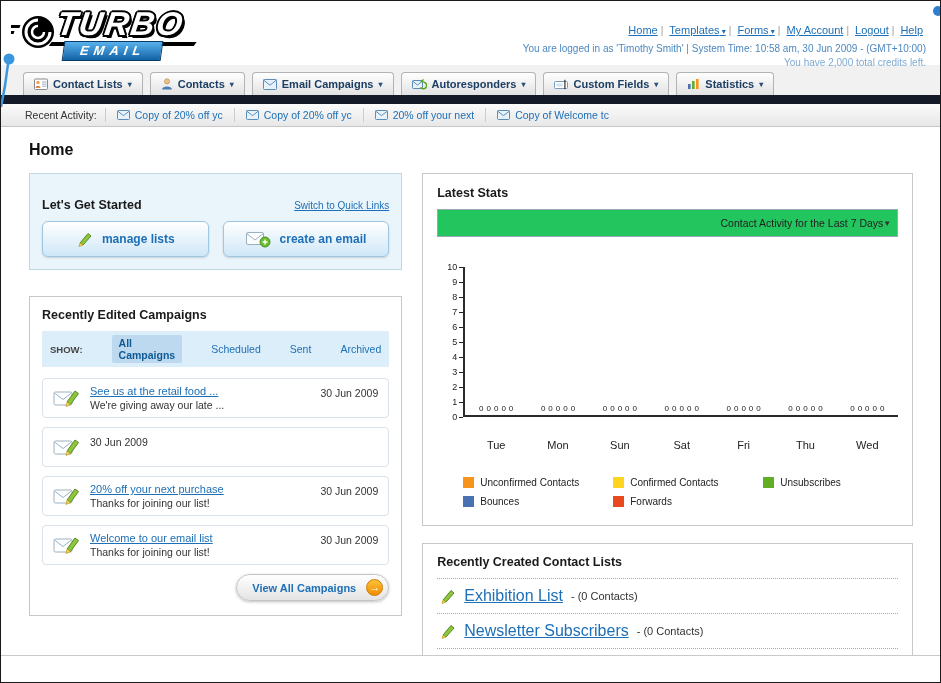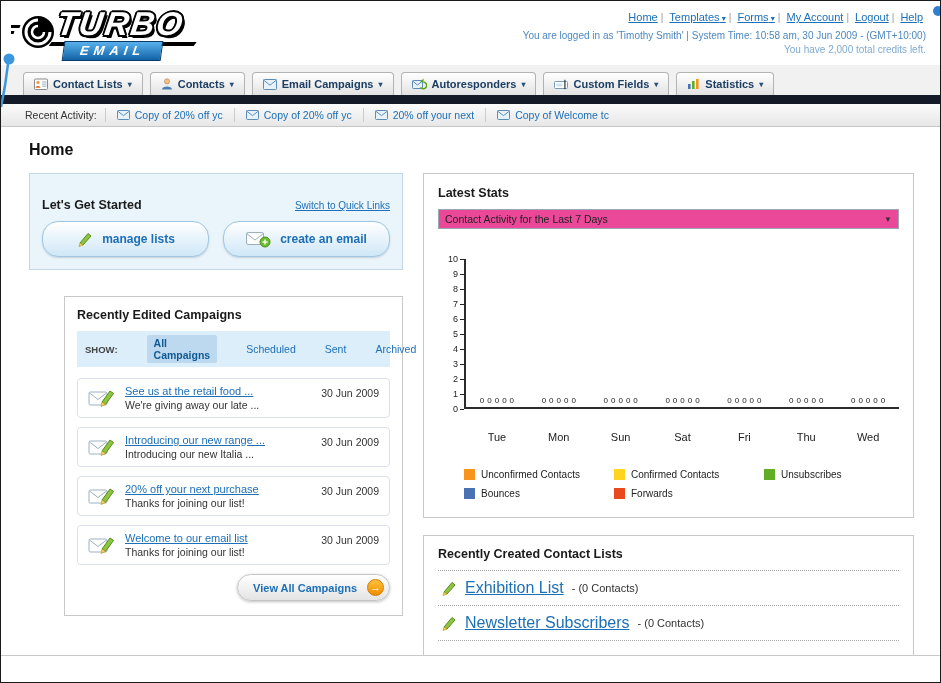--- a/index.html
+++ b/index.html
@@ -10,21 +10,21 @@
 
   
   .header { height:64px; position:relative; background:#fff; }
   .logo { position:absolute; left:10px; top:4px; width:250px; height:58px; }
   .logo-swirl { position:absolute; left:0; top:6px; }
   .logo-main { position:absolute; left:46px; top:0; font-size:33px; font-weight:bold; font-style:italic; letter-spacing:2px; color:#fff; transform:skewX(-8deg);
     text-shadow:2px 0 0 #000,-2px 0 0 #000,0 2px 0 #000,0 -2px 0 #000,1.5px 1.5px 0 #000,-1.5px -1.5px 0 #000,1.5px -1.5px 0 #000,-1.5px 1.5px 0 #000,3px 3px 0 #000; }
   .logo-main::after { content:""; position:absolute; left:-4px; right:-14px; bottom:-3px; height:4px; background:#000; transform:skewX(-30deg); }
   .logo-sub { position:absolute; left:52px; top:36px; background:linear-gradient(#58b2ec,#1262a6); color:#fff; font-style:italic; font-weight:bold; font-size:13px;
     letter-spacing:5px; padding:1px 16px 2px; transform:skewX(-8deg); border:1px solid #0a3c68; }
-  .top-right { position:absolute; right:14px; top:10px; text-align:right; }
+  .top-right { position:absolute; right:14px; top:23px; text-align:right; }
   .top-links { font-size:11px; }
   .top-links a { margin:0 3px; }
   .top-links .sep { color:#999; font-size:10px; }
   .top-links .dd::after { content:" ▾"; font-size:8px; color:#1d6fb7; }
   .login-info { margin-top:7px; font-size:10px; color:#4d88c0; }
   .credits-info { margin-top:3px; font-size:10px; color:#7fabd3; }
   .corner-dot { position:absolute; right:-3px; top:5px; width:10px; height:10px; border-radius:50%; background:#2f7fd0; }
   .balloon-tail { position:absolute; left:0; top:50px; z-index:5; }
 
   
@@ -50,46 +50,46 @@
   .col-right { width:491px; }
   .panel { border:1px solid #c8c8c8; background:#fff; }
   .panel-title { font-size:12.5px; font-weight:bold; color:#1a1a1a; }
 
   
   .get-started { background:#eaf4fb; border-color:#c3d6e4; padding:24px 12px 12px; margin-bottom:26px; }
   .panel-head { display:flex; justify-content:space-between; align-items:baseline; }
   .switch-link { font-size:10px;margin-left:28px; }
   .gs-buttons { display:flex; gap:14px; margin-top:9px; }
   .gs-btn { flex:1; display:flex; align-items:center; justify-content:center; gap:9px; height:36px;
-    background:linear-gradient(#ffffff,#cfe7f7); border:1px solid #9cc6e2; border-radius:16px;
+    background:linear-gradient(#ffffff,#cfe7f7); border:1px solid #9cc6e2; border-radius:6px;
     font-family:inherit; font-size:12px; font-weight:bold; color:#1d6fb7; box-shadow:0 1px 2px rgba(0,0,0,.15); }
 
   
-  .campaigns { padding:11px 12px 14px;margin-left:35px; }
+  .campaigns { padding:11px 12px 14px; }
   .filter-bar { background:#ddeefb; margin-top:9px; padding:4px 8px; display:flex; align-items:center; gap:29px; }
   .show-label { font-size:9.5px; font-weight:bold; color:#444; }
   .filter { font-size:10.5px; text-decoration:none; }
   .filter.active { background:#bcd9f0; color:#0f5a93; font-weight:bold; padding:2px 7px; border-radius:2px; }
   .campaign-list { margin-top:11px; }
   .campaign-item { border:1px solid #d9e2ea; border-radius:4px; padding:5px 10px; margin-bottom:9px; display:flex; align-items:center; gap:10px; min-height:40px; }
   .campaign-text { flex:1; }
   .campaign-title { font-size:11px; display:block; }
   .campaign-sub { font-size:10.5px; color:#333; margin-top:2px; }
   .campaign-date { font-size:10.5px; color:#333; align-self:flex-start; margin-top:3px; }
   .panel-actions { text-align:right; margin-top:6px; }
   .pill-btn { display:inline-flex; align-items:center; gap:10px; background:linear-gradient(#ffffff,#e4e4e4);
     border:1px solid #c4c4c4; border-radius:16px; padding:4px 5px 4px 15px; font-family:inherit;
     font-size:11px; font-weight:bold; color:#1d6fb7; box-shadow:0 1px 3px rgba(0,0,0,.25); }
   .arrow-circle { width:17px; height:17px; border-radius:50%; background:linear-gradient(#fdc23c,#ef8d00);
     border:1px solid #cf7a00; color:#fff; font-size:11px; line-height:15px; text-align:center; font-weight:bold; }
 
   
   .stats { padding:12px 14px 16px; margin-bottom:17px; }
-  .select { border:1px solid #9aa8b5; height:20px; margin-top:9px; display:flex; justify-content:space-between; align-items:center;
-    padding:0 6px; font-size:10.5px; background:#ec4899; color:#222; }
+  .select { border:1px solid #9aa8b5; height:28px; margin-top:9px; display:flex; justify-content:flex-end; align-items:center;
+    padding:0 6px; font-size:10.5px; background:#22c55e; color:#222; }
   .select-arrow { font-size:8px; color:#333; }
   .chart { margin-top:30px; }
   .chart-main { display:flex; margin-left:6px; }
   .y-axis { width:20px; position:relative; height:150px; }
   .ytick { position:absolute; right:0; display:flex; align-items:center; gap:2px; transform:translateY(-50%); }
   .ytick-num { font-size:9px; color:#222; }
   .ytick-mark { width:4px; height:1px; background:#222; display:inline-block; }
   .plot { flex:1; height:150px; border-left:2px solid #2b2b2b; border-bottom:2px solid #2b2b2b; }
   .groups { display:flex; height:100%; }
   .cgroup { flex:1; position:relative; }
@@ -297,24 +297,20 @@
               </div>
               <span class="campaign-date" data-interactable="false">30 Jun 2009</span>
             </div>
             <div class="campaign-item" data-interactable="true">
               <svg data-interactable="false" width="27" height="21" viewBox="0 0 27 21">
                   <rect x="1" y="4" width="18" height="13" rx="1.5" fill="#fff" stroke="#9ab0c0"></rect>
                   <path d="M1.5,5 L10,11.5 L18.5,5" fill="none" stroke="#9ab0c0"></path>
                   <path d="M14,14 L22,3 L25.5,5.5 L17.5,16.5 Z" fill="#8cc63f" stroke="#5a8a1e"></path>
                   <path d="M14,14 L13,18.5 L17.5,16.5 Z" fill="#f5d75e" stroke="#b89a18" stroke-width="0.7"></path>
                 </svg>
-              <div class="campaign-text">
-                <a class="campaign-title" data-interactable="true">Introducing our new range ...</a>
-                <div class="campaign-sub" data-interactable="false">Introducing our new Italia ...</div>
-              </div>
               <span class="campaign-date" data-interactable="false">30 Jun 2009</span>
             </div>
             <div class="campaign-item" data-interactable="true">
               <svg data-interactable="false" width="27" height="21" viewBox="0 0 27 21">
                   <rect x="1" y="4" width="18" height="13" rx="1.5" fill="#fff" stroke="#9ab0c0"></rect>
                   <path d="M1.5,5 L10,11.5 L18.5,5" fill="none" stroke="#9ab0c0"></path>
                   <path d="M14,14 L22,3 L25.5,5.5 L17.5,16.5 Z" fill="#8cc63f" stroke="#5a8a1e"></path>
                   <path d="M14,14 L13,18.5 L17.5,16.5 Z" fill="#f5d75e" stroke="#b89a18" stroke-width="0.7"></path>
                 </svg>
               <div class="campaign-text">

